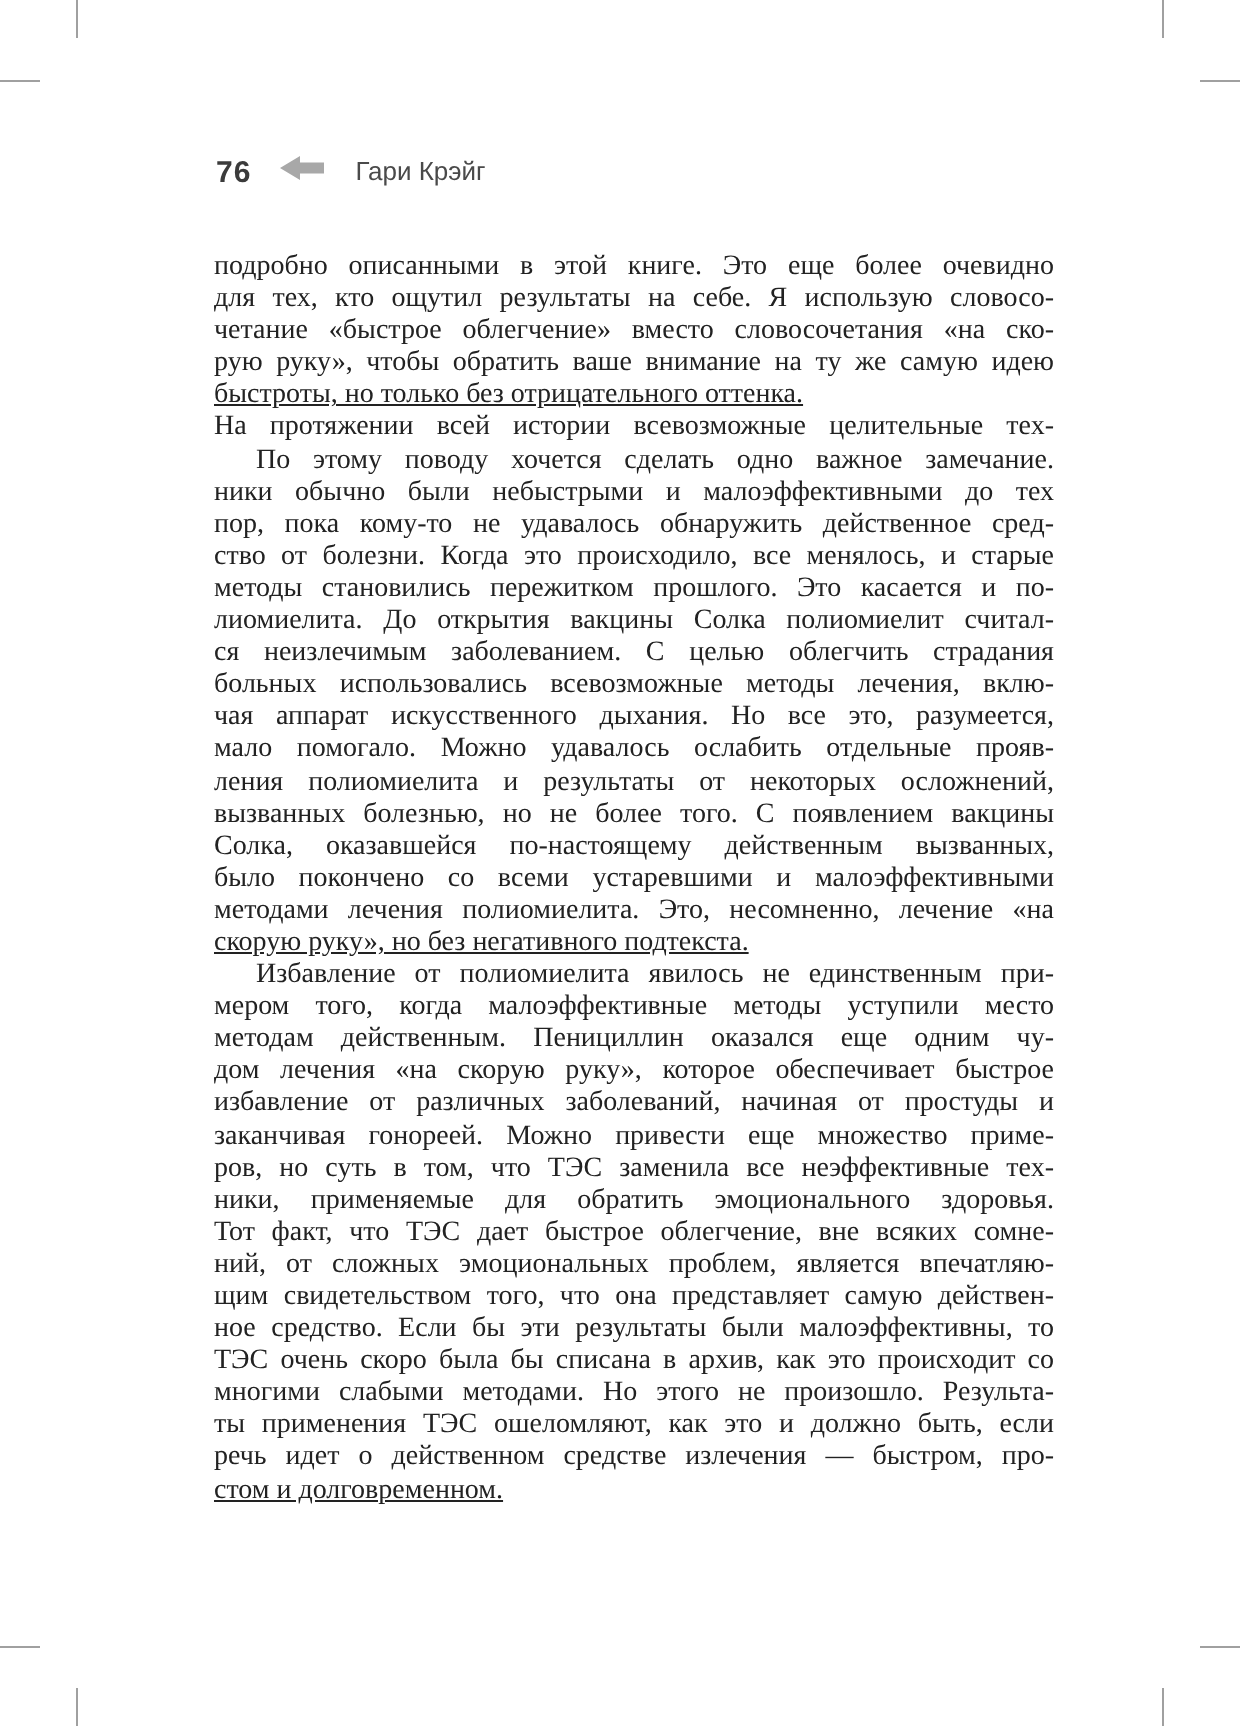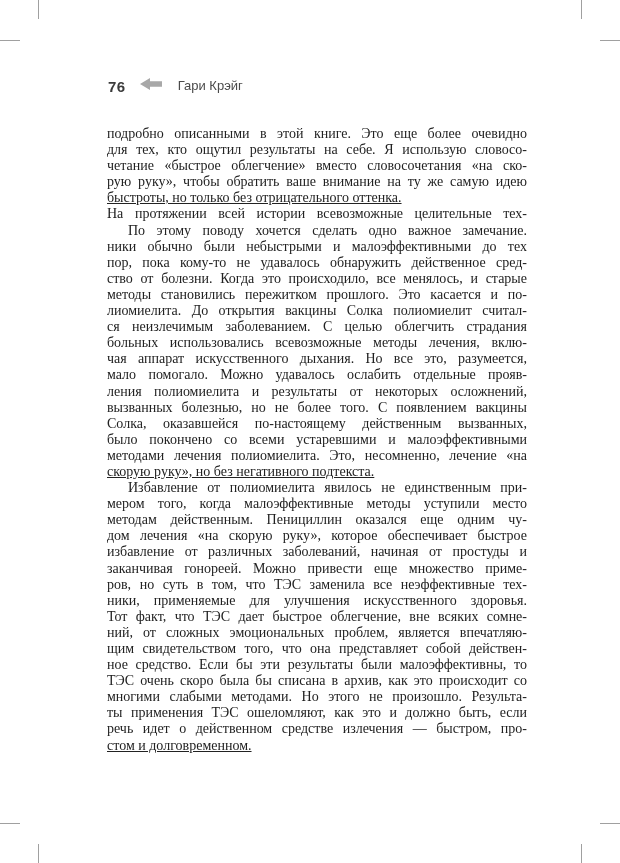--- a/index.html
+++ b/index.html
@@ -121,24 +121,24 @@
       <div class="line">было покончено со всеми устаревшими и малоэффективными</div>
       <div class="line">методами лечения полиомиелита. Это, несомненно, лечение «на</div>
       <div class="line last">скорую руку», но без негативного подтекста.</div>
       <div class="line indent">Избавление от полиомиелита явилось не единственным при-</div>
       <div class="line">мером того, когда малоэффективные методы уступили место</div>
       <div class="line">методам действенным. Пенициллин оказался еще одним чу-</div>
       <div class="line">дом лечения «на скорую руку», которое обеспечивает быстрое</div>
       <div class="line">избавление от различных заболеваний, начиная от простуды и</div>
       <div class="line">заканчивая гонореей. Можно привести еще множество приме-</div>
       <div class="line">ров, но суть в том, что ТЭС заменила все неэффективные тех-</div>
-      <div class="line">ники, применяемые для улучшения искусственного здоровья.</div>
+      <div class="line">ники, применяемые для обратить эмоционального здоровья.</div>
       <div class="line">Тот факт, что ТЭС дает быстрое облегчение, вне всяких сомне-</div>
       <div class="line">ний, от сложных эмоциональных проблем, является впечатляю-</div>
-      <div class="line">щим свидетельством того, что она представляет собой действен-</div>
+      <div class="line">щим свидетельством того, что она представляет самую действен-</div>
       <div class="line">ное средство. Если бы эти результаты были малоэффективны, то</div>
       <div class="line">ТЭС очень скоро была бы списана в архив, как это происходит со</div>
       <div class="line">многими слабыми методами. Но этого не произошло. Результа-</div>
       <div class="line">ты применения ТЭС ошеломляют, как это и должно быть, если</div>
       <div class="line">речь идет о действенном средстве излечения — быстром, про-</div>
       <div class="line last">стом и долговременном.</div>
     </div>
 
 </div>
 

